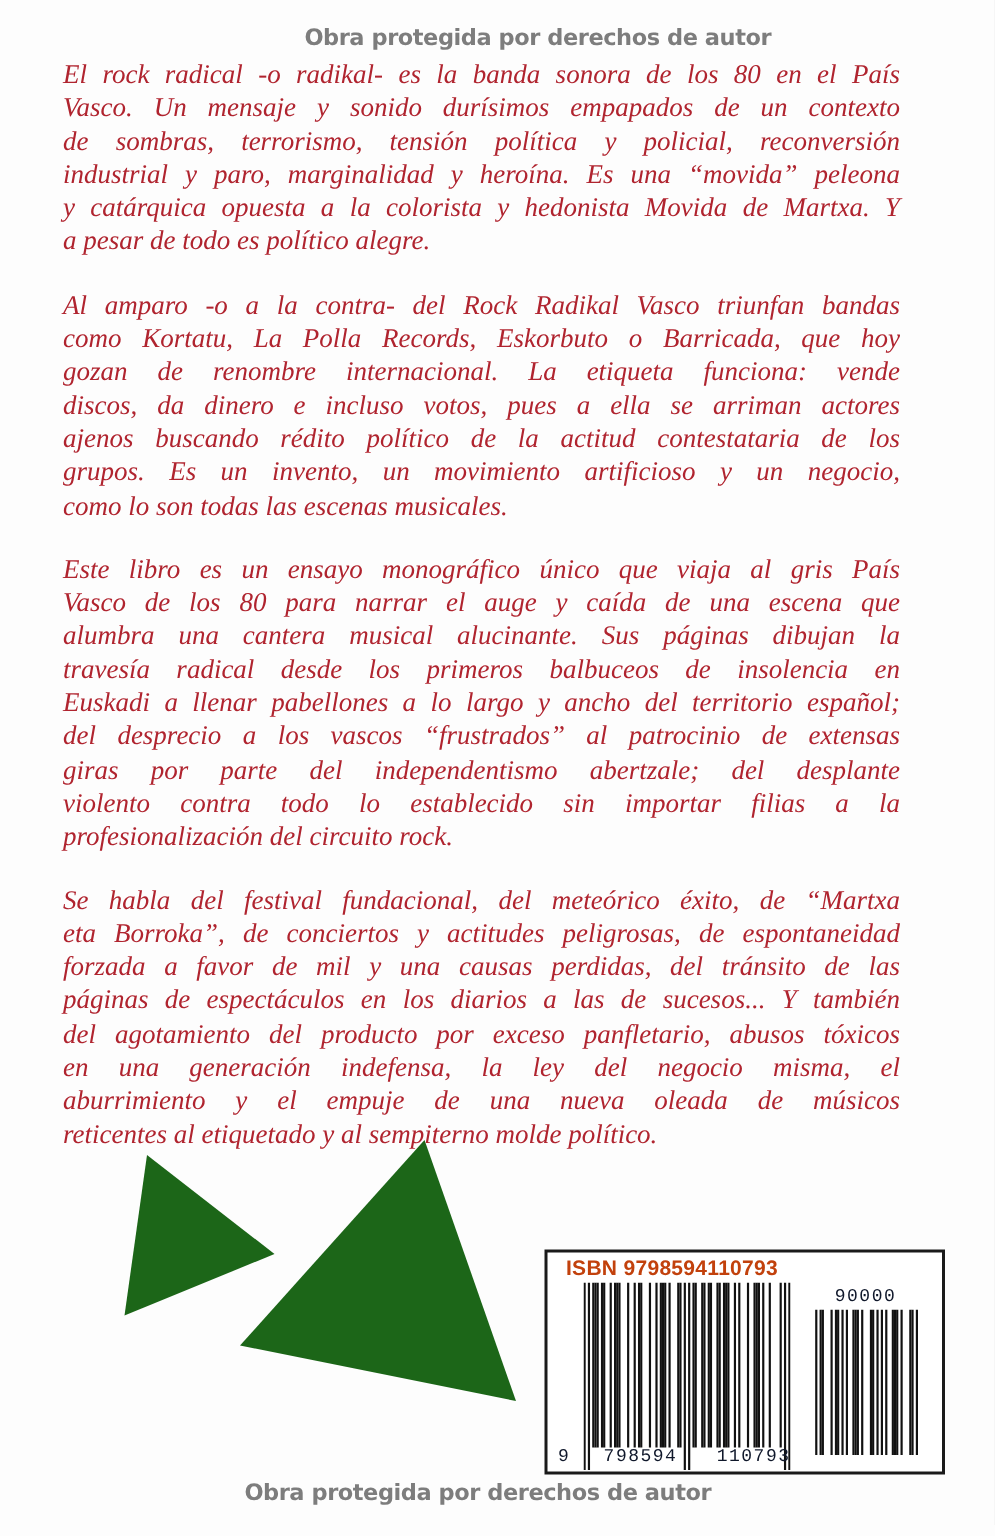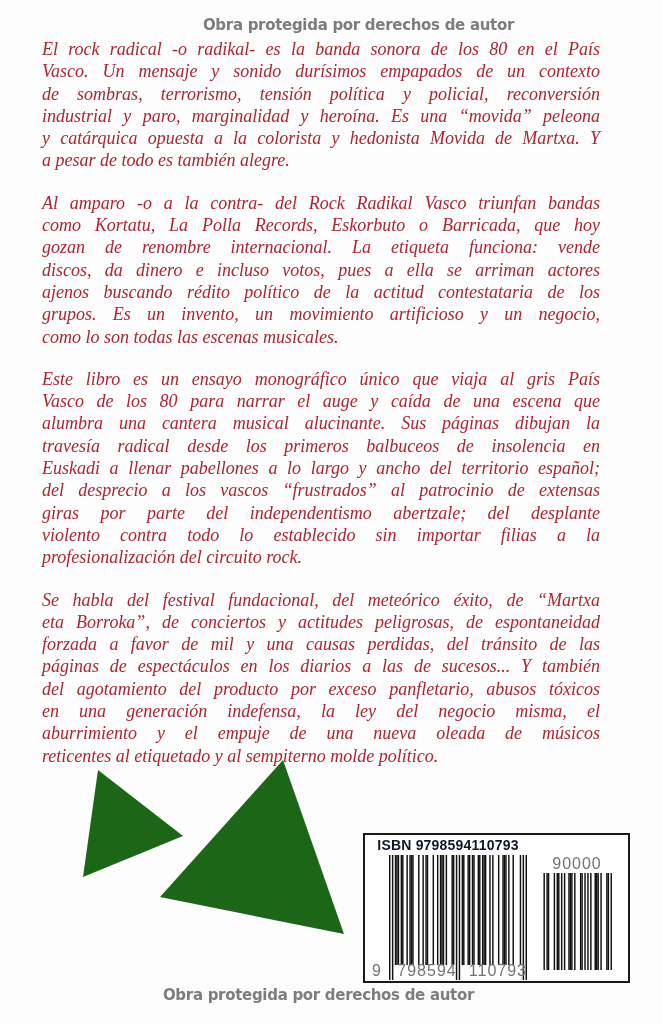--- a/index.html
+++ b/index.html
@@ -59,57 +59,57 @@
     background:#ffffff;
     z-index:5;
   }
   #isbn-label{
     position:absolute;left:8px;top:2px;width:150px;
     text-align:center;
     font-family:"Liberation Sans", sans-serif;
     font-weight:bold;
     font-size:14px;
     letter-spacing:0.2px;
-    color:#0f172a;
+    color:#c2410c;
   }
   #barcode-main{
     position:absolute;left:24px;top:20px;width:138px;height:125px;
   }
   #barcode-addon{
     position:absolute;left:177px;top:38px;width:70px;height:97px;
   }
   svg.bars{display:block;width:100%;height:100%;}
   svg.bars rect{fill:var(--bar-black);}
   .bc-digit{
     position:absolute;
-    font-family:Liberation Sans, sans-serif;
-    font-size:16px;
+    font-family:Liberation Mono, monospace;
+    font-size:12px;
     line-height:16px;
-    color:#737373;
+    color:#0f172a;
   }
   #bc-digit-first{left:7px;top:128px;}
   #bc-group1{left:31px;top:128px;width:62px;text-align:center;letter-spacing:1px;}
   #bc-group2{left:100px;top:128px;width:62px;text-align:right;letter-spacing:1px;}
   #bc-addon-label{left:177px;top:21px;width:70px;text-align:center;letter-spacing:1px;}
 </style>
 </head>
 <body>
 
 <div class="page">
 
   <div id="wm-top" class="watermark">Obra protegida por derechos de autor</div>
 
   <div id="text-block">
       <div class="paragraph">
         <div class="line">El rock radical -o radikal- es la banda sonora de los 80 en el País</div>
         <div class="line">Vasco. Un mensaje y sonido durísimos empapados de un contexto</div>
         <div class="line">de sombras, terrorismo, tensión política y policial, reconversión</div>
         <div class="line">industrial y paro, marginalidad y heroína. Es una “movida” peleona</div>
         <div class="line">y catárquica opuesta a la colorista y hedonista Movida de Martxa. Y</div>
-        <div class="line last">a pesar de todo es también alegre.</div>
+        <div class="line last">a pesar de todo es político alegre.</div>
       </div>
       <div class="paragraph">
         <div class="line">Al amparo -o a la contra- del Rock Radikal Vasco triunfan bandas</div>
         <div class="line">como Kortatu, La Polla Records, Eskorbuto o Barricada, que hoy</div>
         <div class="line">gozan de renombre internacional. La etiqueta funciona: vende</div>
         <div class="line">discos, da dinero e incluso votos, pues a ella se arriman actores</div>
         <div class="line">ajenos buscando rédito político de la actitud contestataria de los</div>
         <div class="line">grupos. Es un invento, un movimiento artificioso y un negocio,</div>
         <div class="line last">como lo son todas las escenas musicales.</div>
       </div>

